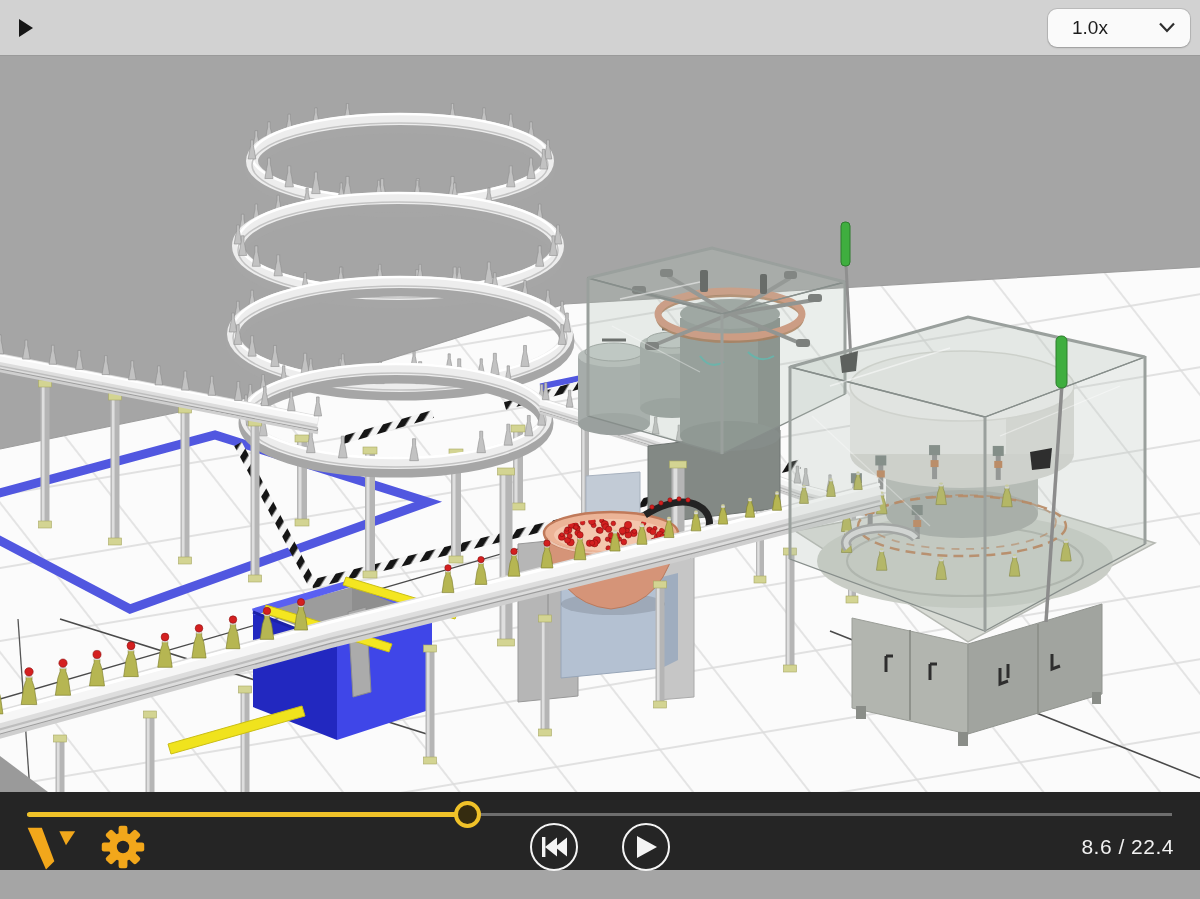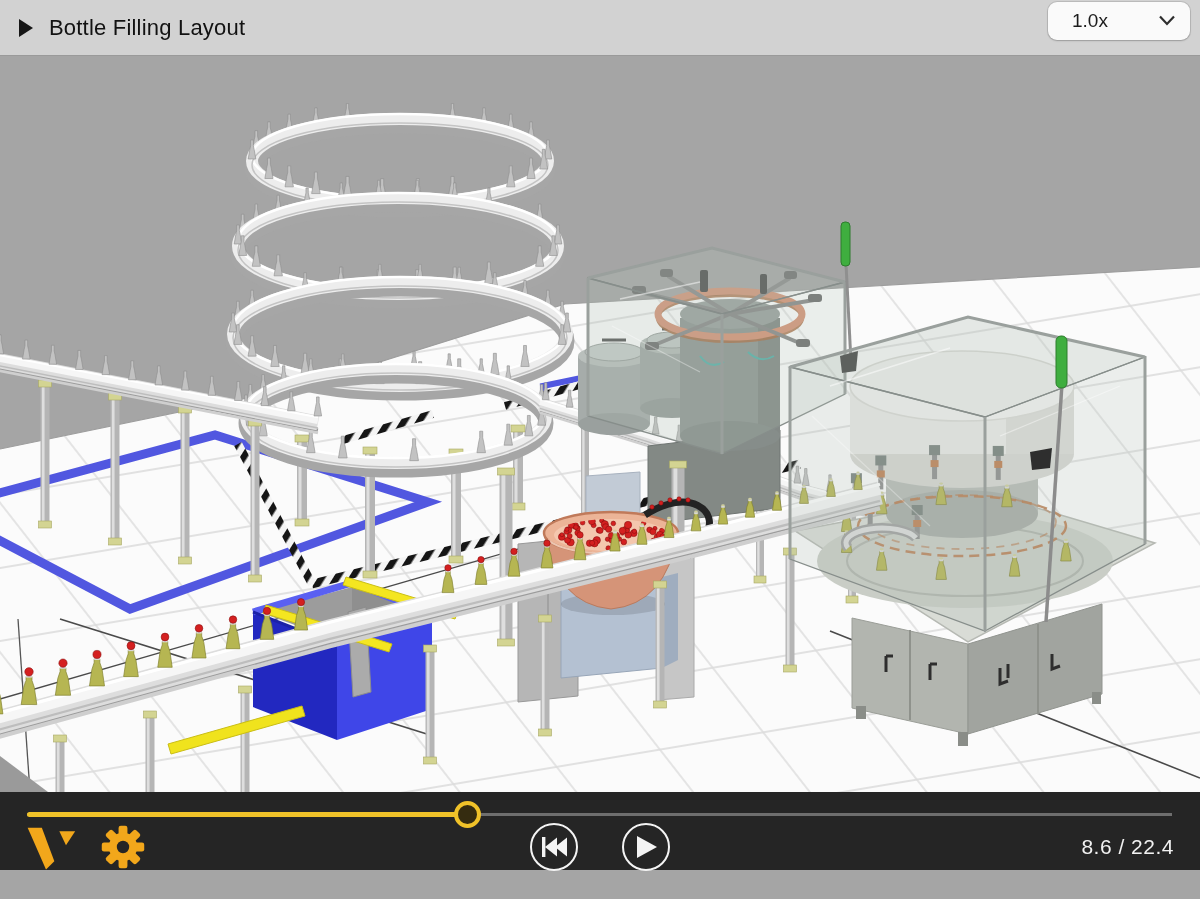--- a/index.html
+++ b/index.html
@@ -20,21 +20,21 @@
     border-left:14px solid #161616;
     border-top:9px solid transparent;
     border-bottom:9px solid transparent;
     cursor:pointer;
   }
   .page-title{
     margin-left:16px;font-size:22px;color:var(--c-title-text,#111);
     letter-spacing:.2px;
   }
   .speed-dd{
-    position:absolute;right:10px;top:2px;width:142px;height:38px;
+    position:absolute;right:10px;top:9px;width:142px;height:38px;
     background:#fafafa;border-radius:9px;
     box-shadow:0 0 0 1px rgba(0,0,0,.10), 0 1px 2px rgba(0,0,0,.18);
     display:flex;align-items:center;cursor:pointer;
   }
   .speed-dd .val{font-size:19px;color:#1c1c1c;margin-left:24px;}
   .speed-dd svg{position:absolute;right:15px;top:13px;}
   
   .viewport{position:relative;width:1200px;height:736px;background:var(--c-viewport-bg,#a5a5a5);}
   .viewport svg{display:block;}
   
@@ -59,21 +59,20 @@
   }
   .timetext{margin-left:auto;color:var(--c-time-text,#f2f2f2);font-size:21px;letter-spacing:.5px;}
 </style>
 </head>
 <body>
 
 <div class="app">
 
   <div class="topbar">
     <div class="expand-tri"></div>
-    <div class="page-title">Bottle Filling Layout</div>
     <div class="speed-dd">
       <span class="val">1.0x</span>
       <svg width="16" height="11" viewBox="0 0 16 11">
         <polyline points="1,1.5 8,9 15,1.5" fill="none" stroke="#2e2e2e" stroke-width="2.2"></polyline>
       </svg>
     </div>
   </div>
 
   <div class="viewport">
   <svg id="scene" width="1200" height="736" viewBox="0 0 1200 736">

